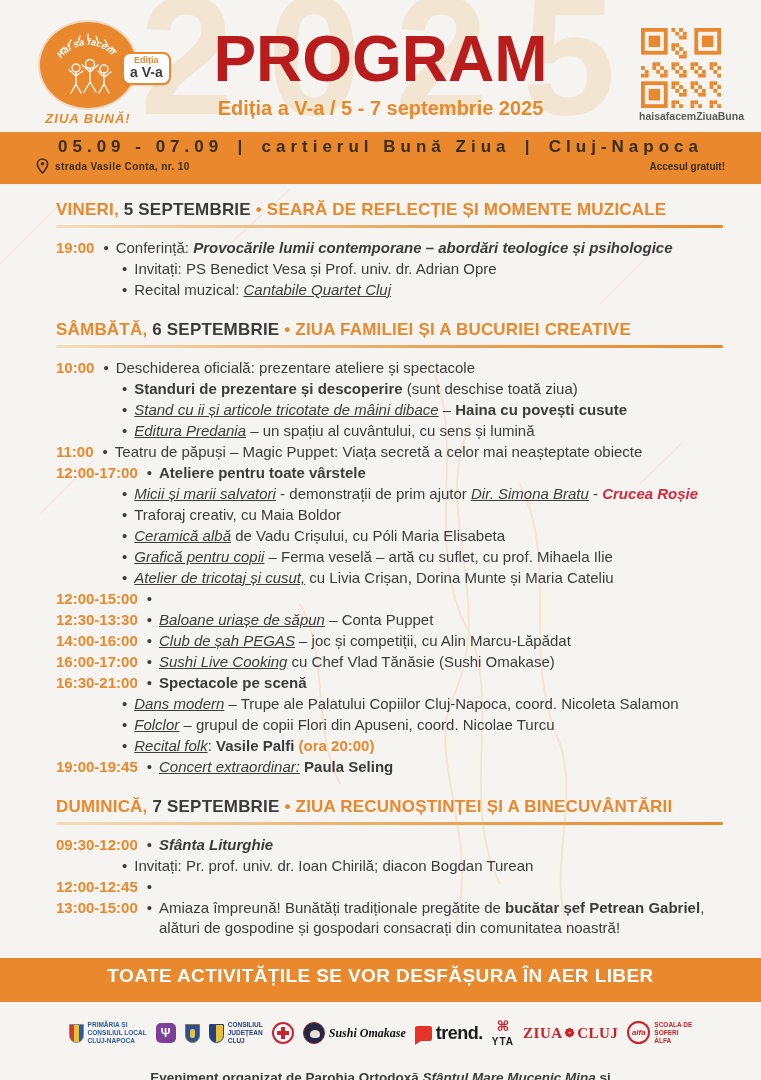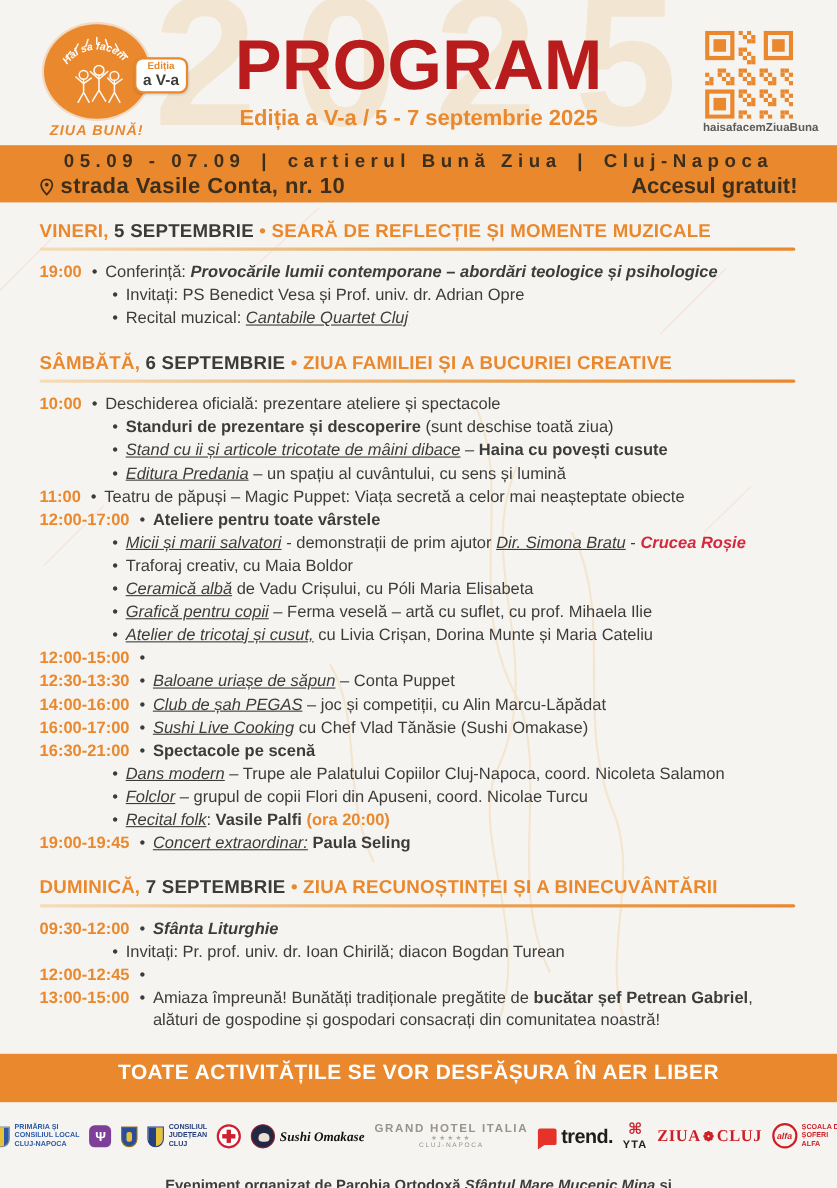--- a/index.html
+++ b/index.html
@@ -27,25 +27,25 @@
   .edition-badge .big{display:block;color:var(--dark);font-size:14px;font-weight:800;}
   .title-block{position:absolute;left:0;right:0;top:26px;text-align:center;z-index:1;}
   .main-title{font-size:64px;font-weight:800;color:#b91c1c;letter-spacing:0px;line-height:1.05;}
   .sub-title{margin-top:4px;font-size:20px;font-weight:800;color:var(--accent);}
   .qr-block{position:absolute;right:38px;top:28px;width:84px;text-align:center;z-index:2;}
   .qr-block svg{width:80px;height:80px;display:block;margin:0 auto;}
   .qr-caption{margin-top:2px;font-size:10.5px;color:#5b5b5a;font-weight:600;}
   
   .infobar{position:relative;z-index:2;background:var(--accent);color:var(--bar-text);height:52px;padding:5px 36px 0;}
   .infobar .row1{display:flex;justify-content:space-between;align-items:baseline;font-size:17px;font-weight:800;letter-spacing:5px;padding:0 22px;}
-  .infobar .row2{display:flex;justify-content:space-between;align-items:center;font-size:20px;font-weight:700;margin-top:1px;}
+  .infobar .row2{display:flex;justify-content:space-between;align-items:center;font-size:10px;font-weight:700;margin-top:1px;}
   .addr{display:flex;align-items:center;gap:6px;letter-spacing:.4px;}
   .pin-icon svg{display:block;}
   
-  .main-area{position:relative;z-index:1;padding:16px 38px 0 36px;}
+  .main-area{position:relative;z-index:1;padding:16px 38px 0 56px;}
   .watermark{position:absolute;inset:0;z-index:0;pointer-events:none;}
   .schedule{position:relative;z-index:1;}
   .sec{margin-bottom:20px;}
   .sec-head{font-size:17px;font-weight:800;letter-spacing:.2px;}
   .sh-day,.sh-bullet,.sh-title{color:var(--accent);}
   .sh-date{color:#3B3B3A;}
   .sec-rule{height:3px;margin:5px 0 10px;background:linear-gradient(to right,#F4DDBB,#E9A75C 55%,#E9882D);border-radius:2px;}
   .row{display:flex;align-items:flex-start;font-size:15px;line-height:20px;margin-bottom:1px;}
   .row .time{color:var(--accent);font-weight:800;white-space:nowrap;}
   .row .bullet{margin:0 7px 0 9px;color:var(--dark);}
@@ -424,27 +424,20 @@
 JUDEȚEAN
 CLUJ</span>
     </div>
     <div class="sp">
       <span class="redcross-seal"></span>
     </div>
     <div class="sp">
       <span class="sushi-circle"></span>
       <span class="sushi-script">Sushi Omakase</span>
     </div>
-    <div class="sp ghi">
-      <span>
-        <span class="l1" style="display:block">GRAND HOTEL ITALIA</span>
-        <span class="stars" style="display:block">★★★★★</span>
-        <span class="l2" style="display:block">CLUJ-NAPOCA</span>
-      </span>
-    </div>
     <div class="sp">
       <span class="trend-bubble"></span>
       <span class="trend-word">trend.</span>
     </div>
     <div class="sp yta">
       <span class="knot">⌘</span>
       <span class="yta-word">YTA</span>
     </div>
     <div class="sp ziua">
       <span>ZIUA</span>

